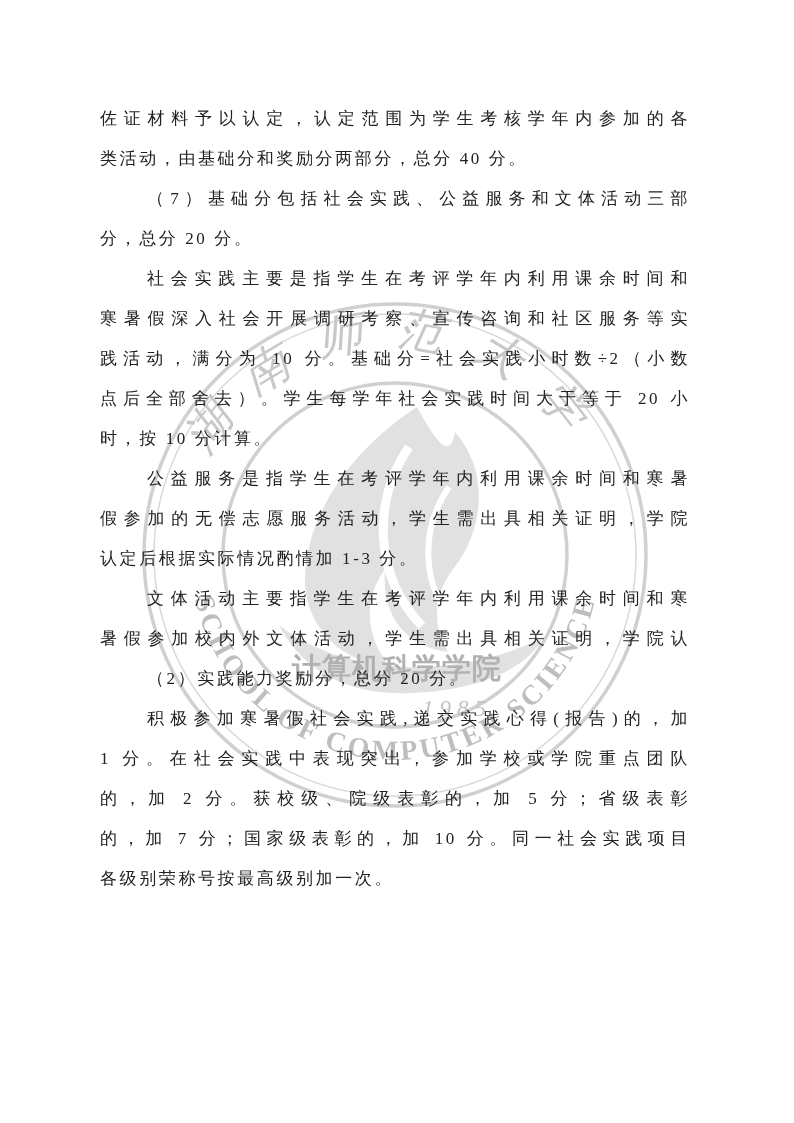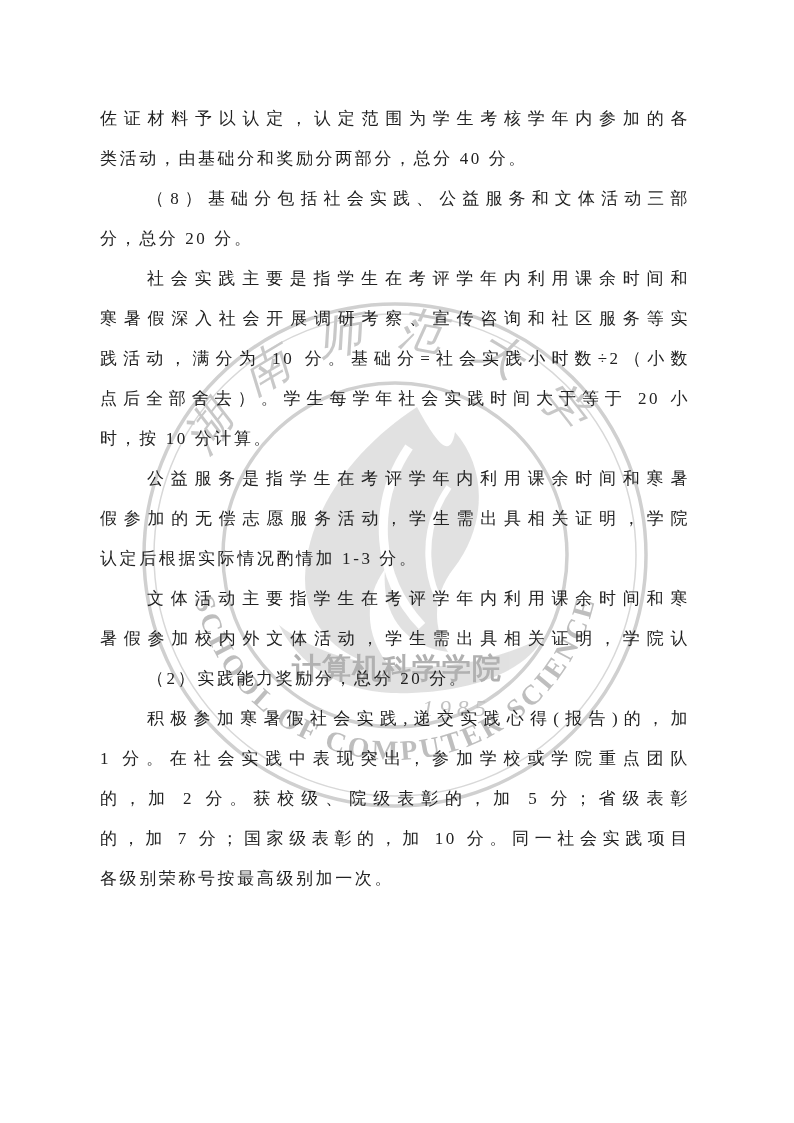--- a/index.html
+++ b/index.html
@@ -83,21 +83,21 @@
       <text x="322" y="421" text-anchor="middle" font-size="23" font-style="italic" fill="#bcbcbc" letter-spacing="6" font-family="Liberation Serif, DejaVu Serif, serif">1985</text>
     </g>
   </svg>
 
   <div class="doc">
       <div class="para">
         <div class="line">佐证材料予以认定，认定范围为学生考核学年内参加的各</div>
         <div class="line end">类活动，由基础分和奖励分两部分，总分 40 分。</div>
       </div>
       <div class="para">
-        <div class="line indent">（8）基础分包括社会实践、公益服务和文体活动三部</div>
+        <div class="line indent">（7）基础分包括社会实践、公益服务和文体活动三部</div>
         <div class="line end">分，总分 20 分。</div>
       </div>
       <div class="para">
         <div class="line indent">社会实践主要是指学生在考评学年内利用课余时间和</div>
         <div class="line">寒暑假深入社会开展调研考察、宣传咨询和社区服务等实</div>
         <div class="line">践活动，满分为 10 分。基础分=社会实践小时数÷2（小数</div>
         <div class="line">点后全部舍去）。学生每学年社会实践时间大于等于 20 小</div>
         <div class="line end">时，按 10 分计算。</div>
       </div>
       <div class="para">

